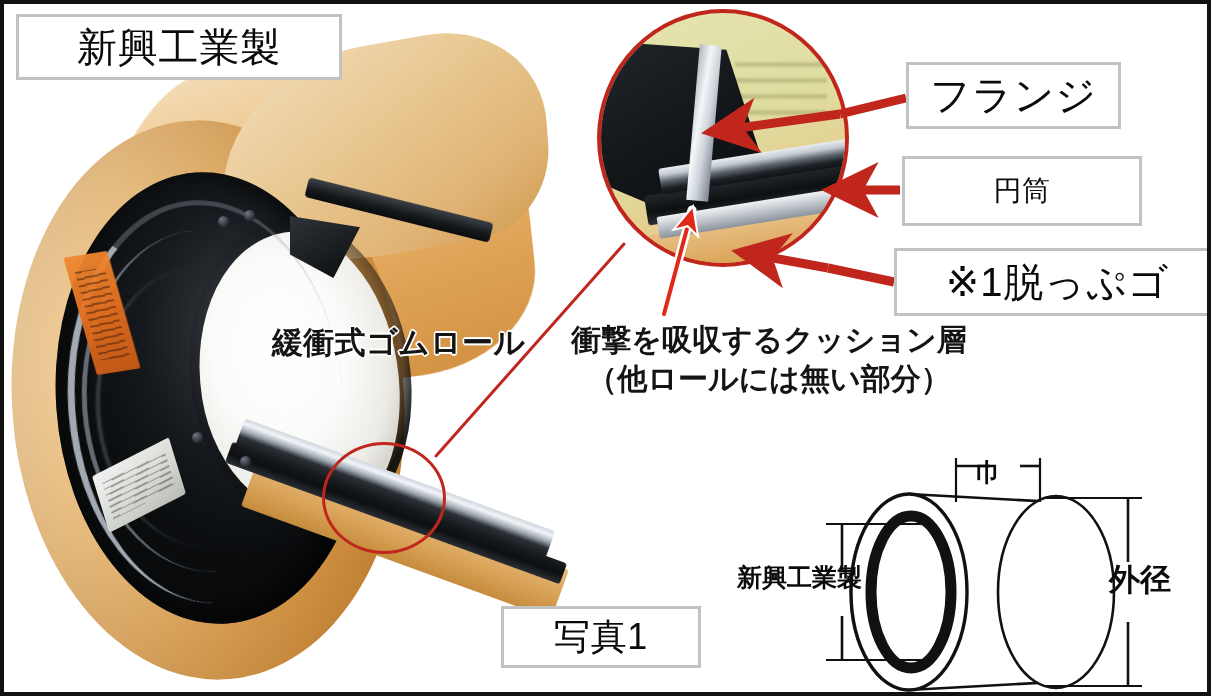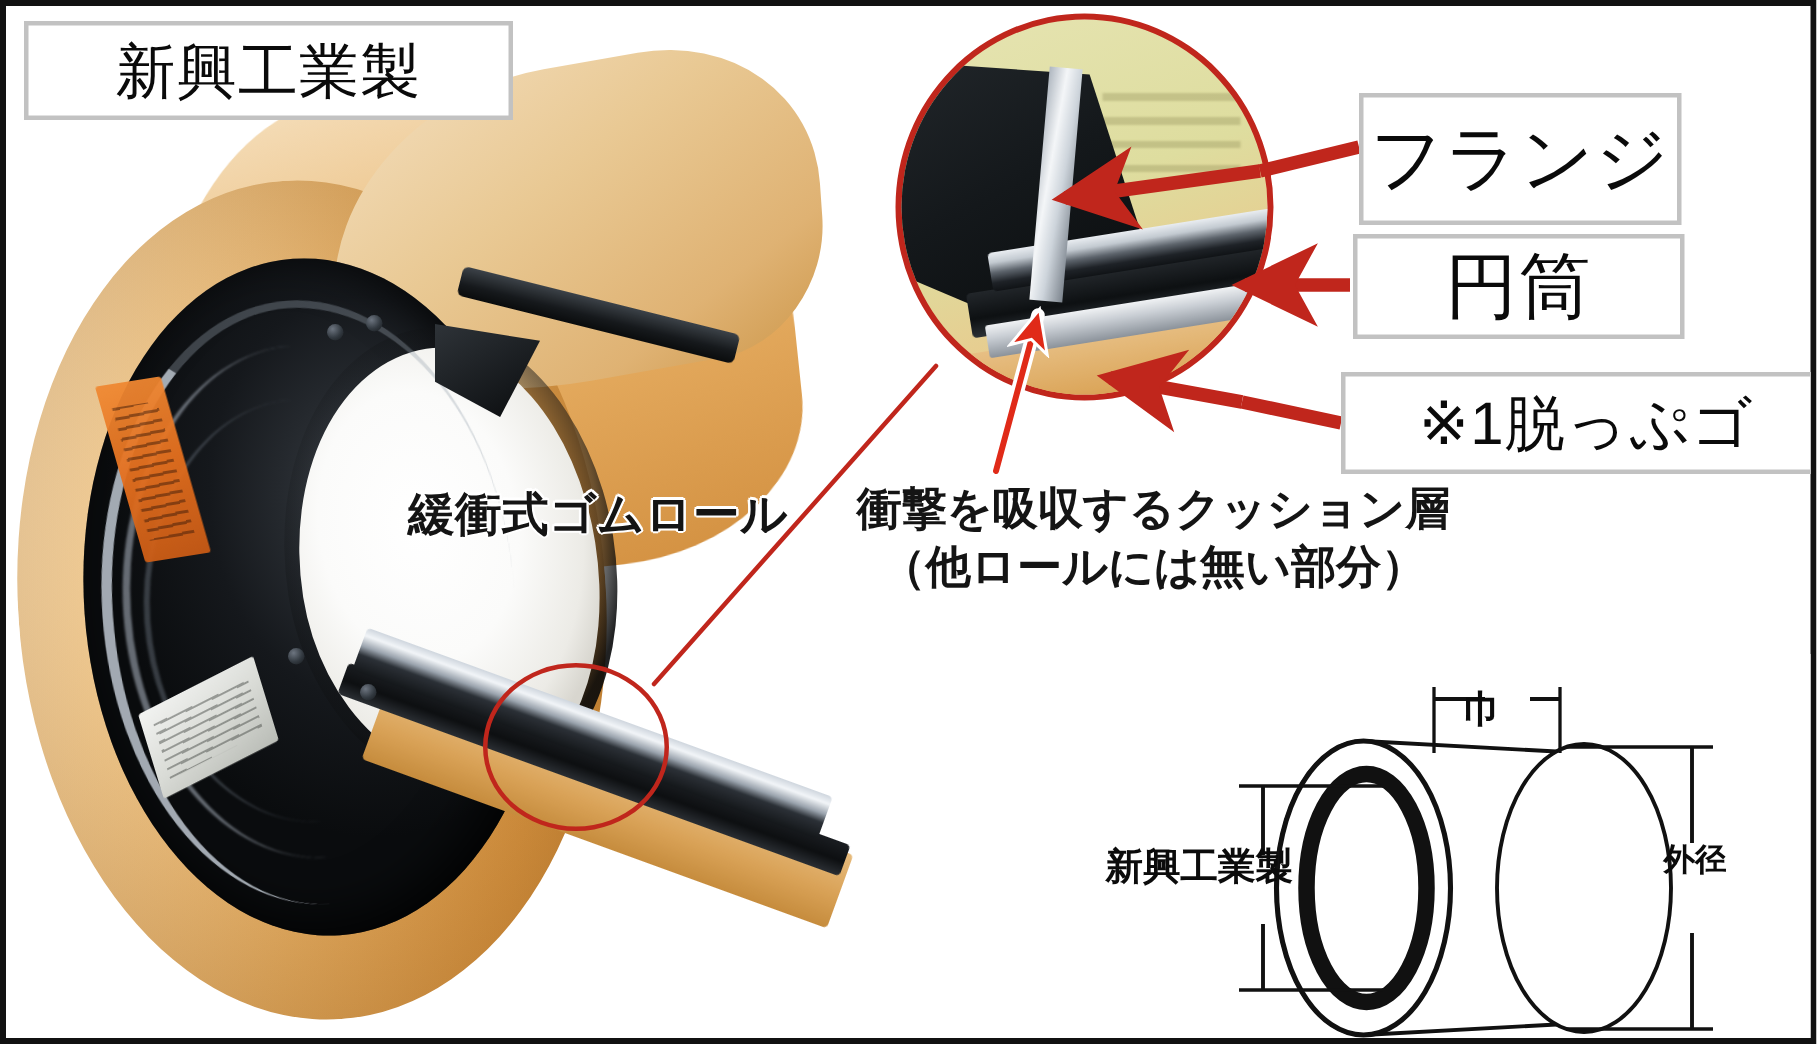--- a/index.html
+++ b/index.html
@@ -32,22 +32,22 @@
     align-items: center;
     justify-content: center;
     color: #0a0a0a;
     font-weight: 500;
     letter-spacing: 0.02em;
     white-space: nowrap;
     z-index: 40;
   }
 
   #title-box      { left: 12px;  top: 10px;  width: 326px; height: 66px;  font-size: 40px; }
-  #label-flange   { left: 902px; top: 58px;  width: 215px; height: 88px;  font-size: 48px; }
-  #label-cylinder { left: 898px; top: 152px; width: 221px; height: 70px;  font-size: 48px; }
+  #label-flange   { left: 902px; top: 58px;  width: 215px; height: 67px;  font-size: 40px; }
+  #label-cylinder { left: 898px; top: 152px; width: 240px; height: 70px;  font-size: 28px; }
   #label-grommet  { left: 890px; top: 244px; width: 327px; height: 68px;  font-size: 40px; }
   #photo-caption  { left: 497px; top: 602px; width: 200px; height: 62px;  font-size: 36px; }
 
   
   .photo-text {
     position: absolute;
     color: #141414;
     font-weight: 700;
     white-space: nowrap;
     z-index: 38;
@@ -353,21 +353,21 @@
   }
   .dim-label {
     position: absolute;
     color: #0b0b0b;
     font-weight: 700;
     white-space: nowrap;
     z-index: 26;
   }
   #dim-label-width { font-size: 25px; left: 972px; top: 452px; }
   #dim-label-drum  { font-size: 25px; left: 733px; top: 557px; }
-  #dim-label-outer { font-size: 21px; left: 1105px; top: 555px; }
+  #dim-label-outer { font-size: 31px; left: 1105px; top: 555px; }
 </style>
 </head>
 <body>
 
 <div id="stage">
 
   <div id="photo">
     <div class="roll-tan-body"></div>
     <div class="roll-tan-face-outer"></div>
     <div class="roll-tan-top-face"></div>
@@ -478,20 +478,21 @@
   <span class="dim-label" id="dim-label-outer">外径</span>
 
   <div class="box" id="title-box">新興工業製</div>
 
   <div class="box" id="label-flange">フランジ</div>
 
   <div class="box" id="label-cylinder">円筒</div>
 
   <div class="box" id="label-grommet">※1脱っぷゴ</div>
 
+  <div class="box" id="photo-caption">写真1</div>
 
   <div class="photo-text" id="ann-cushion">
     <span class="l1">衝撃を吸収するクッション層</span>
     <span class="l2">（他ロールには無い部分）</span>
   </div>
 
   <div class="photo-text" id="ann-rollname">緩衝式ゴムロール</div>
 
 </div>
 

